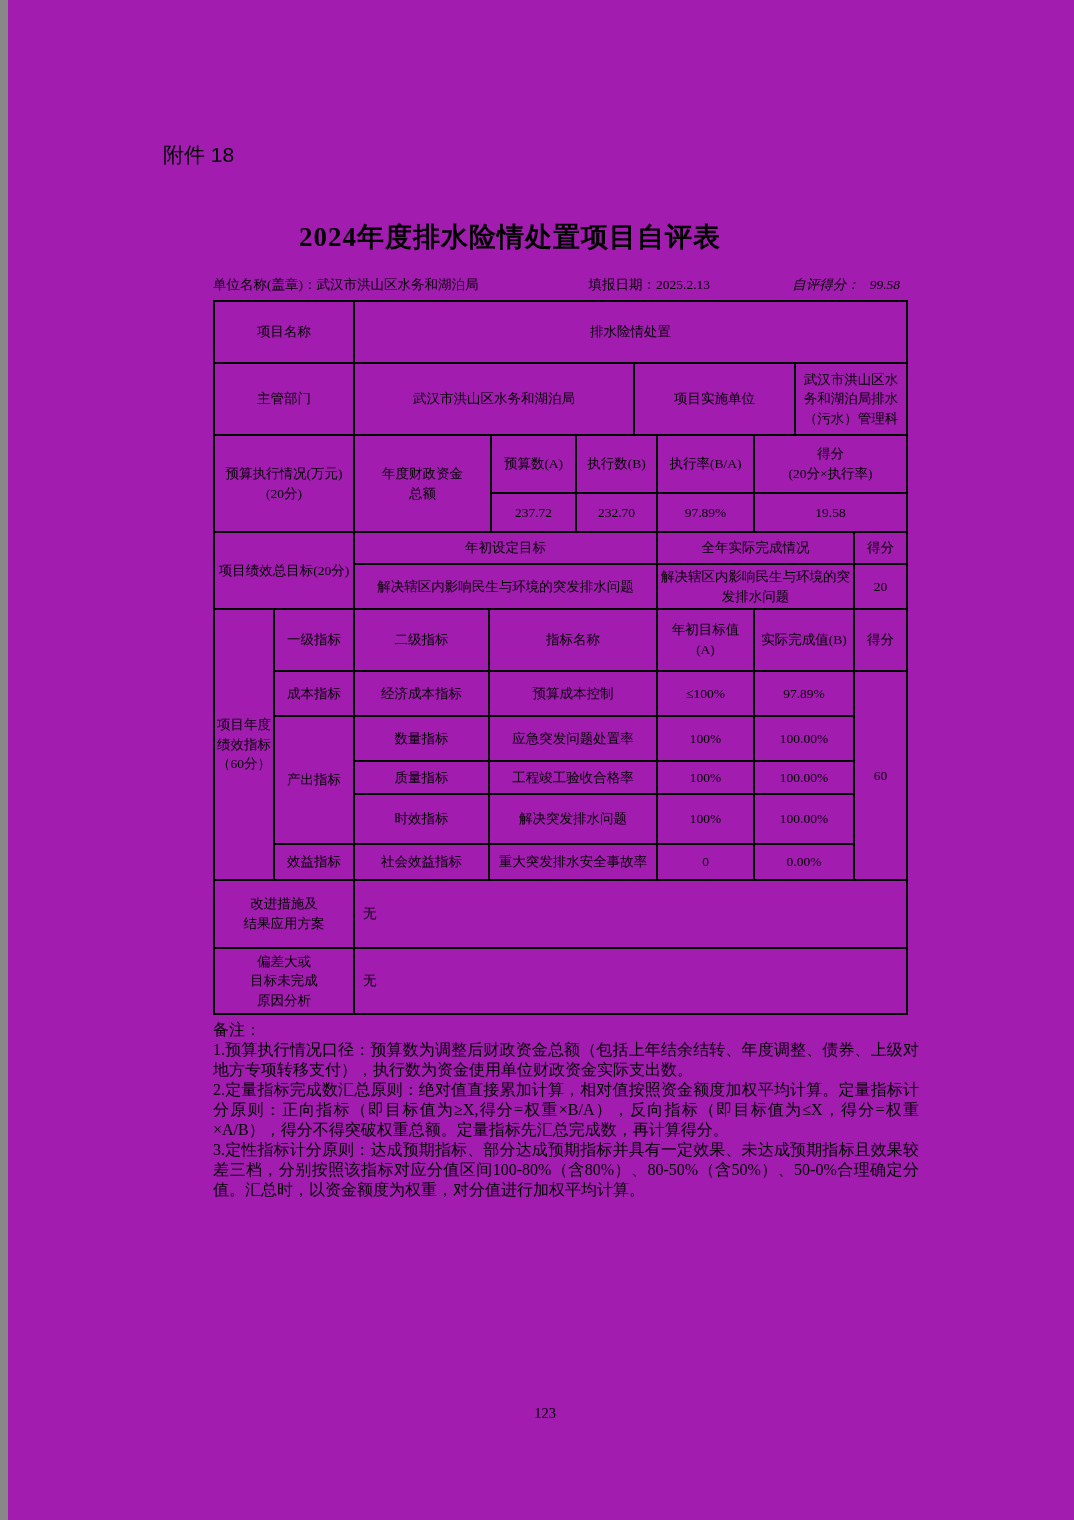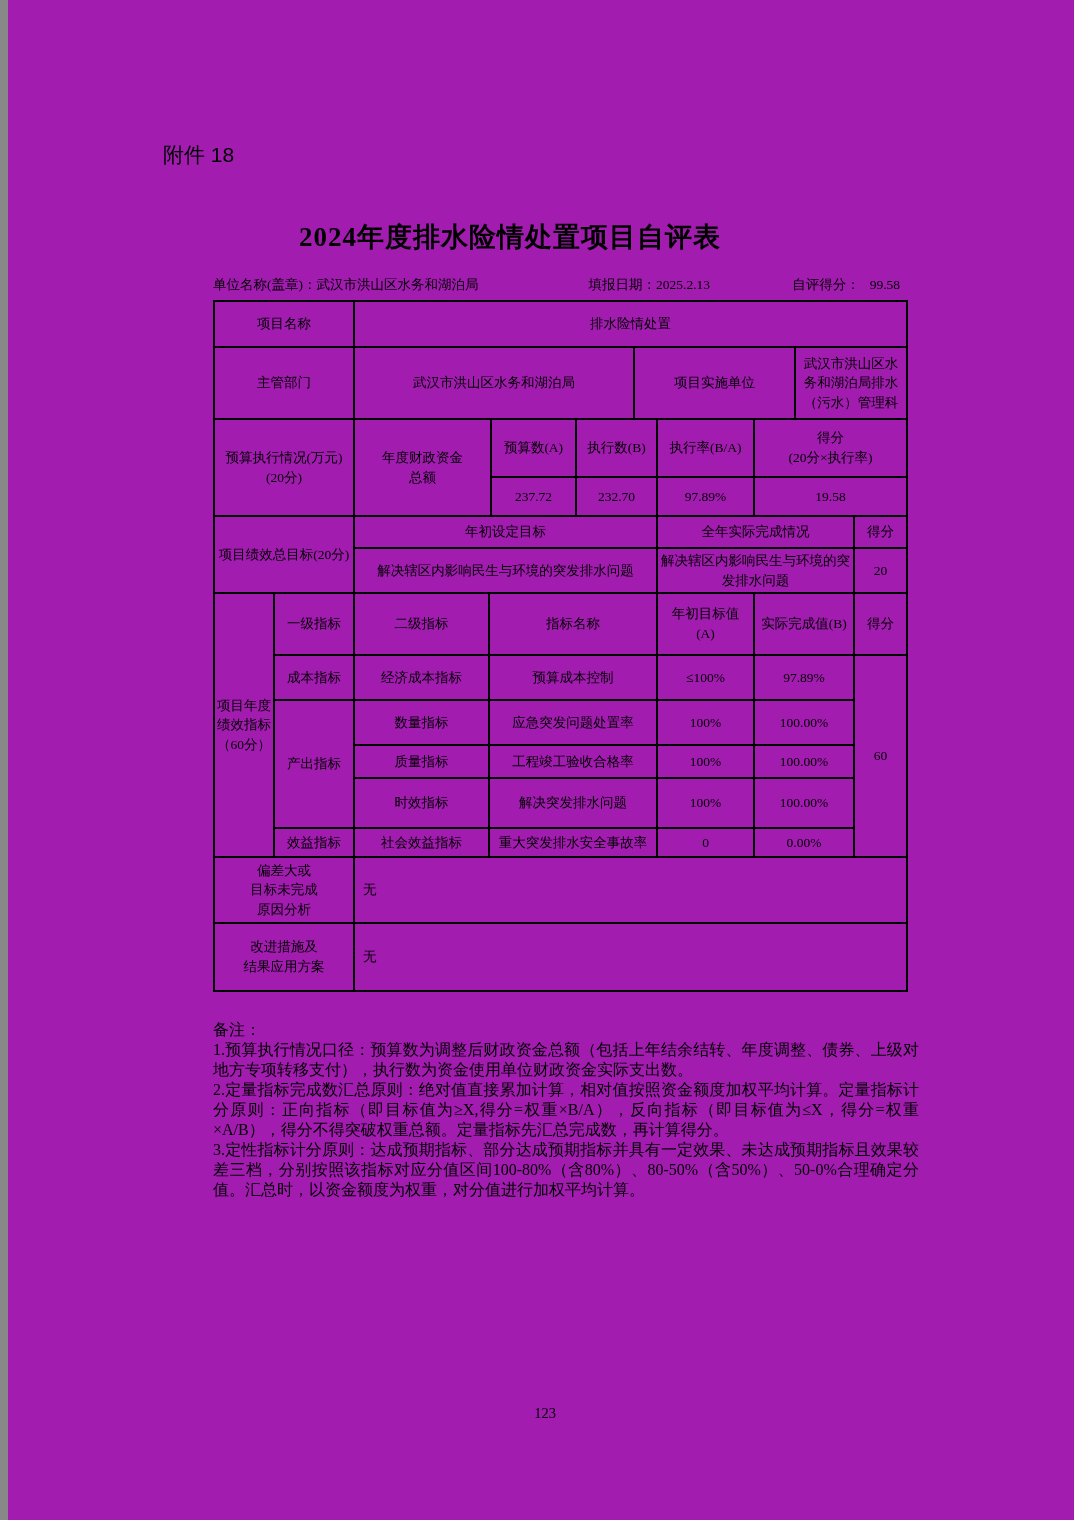--- a/index.html
+++ b/index.html
@@ -21,21 +21,21 @@
     position:absolute;left:0;top:219px;width:1004px;
     text-align:center;
     font-size:27px;font-weight:bold;letter-spacing:1px;
   }
   .header-line{
     position:absolute;left:205px;top:276px;width:693px;
     display:flex;align-items:flex-end;
     font-size:13.5px;white-space:nowrap;gap:48px;
   }
   .header-line .seg-date{margin-left:62px;}
-  .header-line .seg-score{margin-left:auto;padding-right:6px;}
+  .header-line .seg-score{margin-left:auto;padding-right:6px;font-style:italic;}
   .header-line .score-gap{display:inline-block;width:10px;}
   .tables{position:absolute;left:205px;top:300px;width:693px;}
   table{
     border-collapse:collapse;table-layout:fixed;width:693px;
     margin-top:-2px;
   }
   table.first{margin-top:0;}
   td{
     border:2px solid #000;
     text-align:center;vertical-align:middle;
@@ -71,21 +71,21 @@
   </div>
 
   <div class="tables">
 
     <table class="first">
       <colgroup>
           <col style="width:140px">
           <col style="width:553px">
         </colgroup>
       <tbody>
-          <tr style="height:46px">
+          <tr style="height:62px">
         <td>项目名称</td>
         <td>排水险情处置</td>
       </tr>
     </tbody>
       </table>
 
     <table>
       <colgroup>
           <col style="width:140px">
           <col style="width:280px">
@@ -197,54 +197,54 @@
         <td>工程竣工验收合格率</td>
         <td>100%</td>
         <td>100.00%</td>
       </tr>
       <tr style="height:50px">
         <td>时效指标</td>
         <td>解决突发排水问题</td>
         <td>100%</td>
         <td>100.00%</td>
       </tr>
-      <tr style="height:29px">
+      <tr style="height:36px">
         <td>效益指标</td>
         <td>社会效益指标</td>
         <td>重大突发排水安全事故率</td>
         <td>0</td>
         <td>0.00%</td>
       </tr>
     </tbody>
       </table>
 
     <table>
       <colgroup>
           <col style="width:140px">
           <col style="width:553px">
         </colgroup>
       <tbody>
+          <tr style="height:68px">
+        <td>改进措施及
+结果应用方案</td>
+        <td class="value-left">无</td>
+      </tr>
+    </tbody>
+      </table>
+
+    <table>
+      <colgroup>
+          <col style="width:140px">
+          <col style="width:553px">
+        </colgroup>
+      <tbody>
           <tr style="height:66px">
         <td>偏差大或
 目标未完成
 原因分析</td>
-        <td class="value-left">无</td>
-      </tr>
-    </tbody>
-      </table>
-
-    <table>
-      <colgroup>
-          <col style="width:140px">
-          <col style="width:553px">
-        </colgroup>
-      <tbody>
-          <tr style="height:68px">
-        <td>改进措施及
-结果应用方案</td>
         <td class="value-left">无</td>
       </tr>
     </tbody>
       </table>
 
   </div>
 
   <div class="notes">
     <div>备注：</div>
     <div>1.预算执行情况口径：预算数为调整后财政资金总额（包括上年结余结转、年度调整、债券、上级对地方专项转移支付），执行数为资金使用单位财政资金实际支出数。</div>

